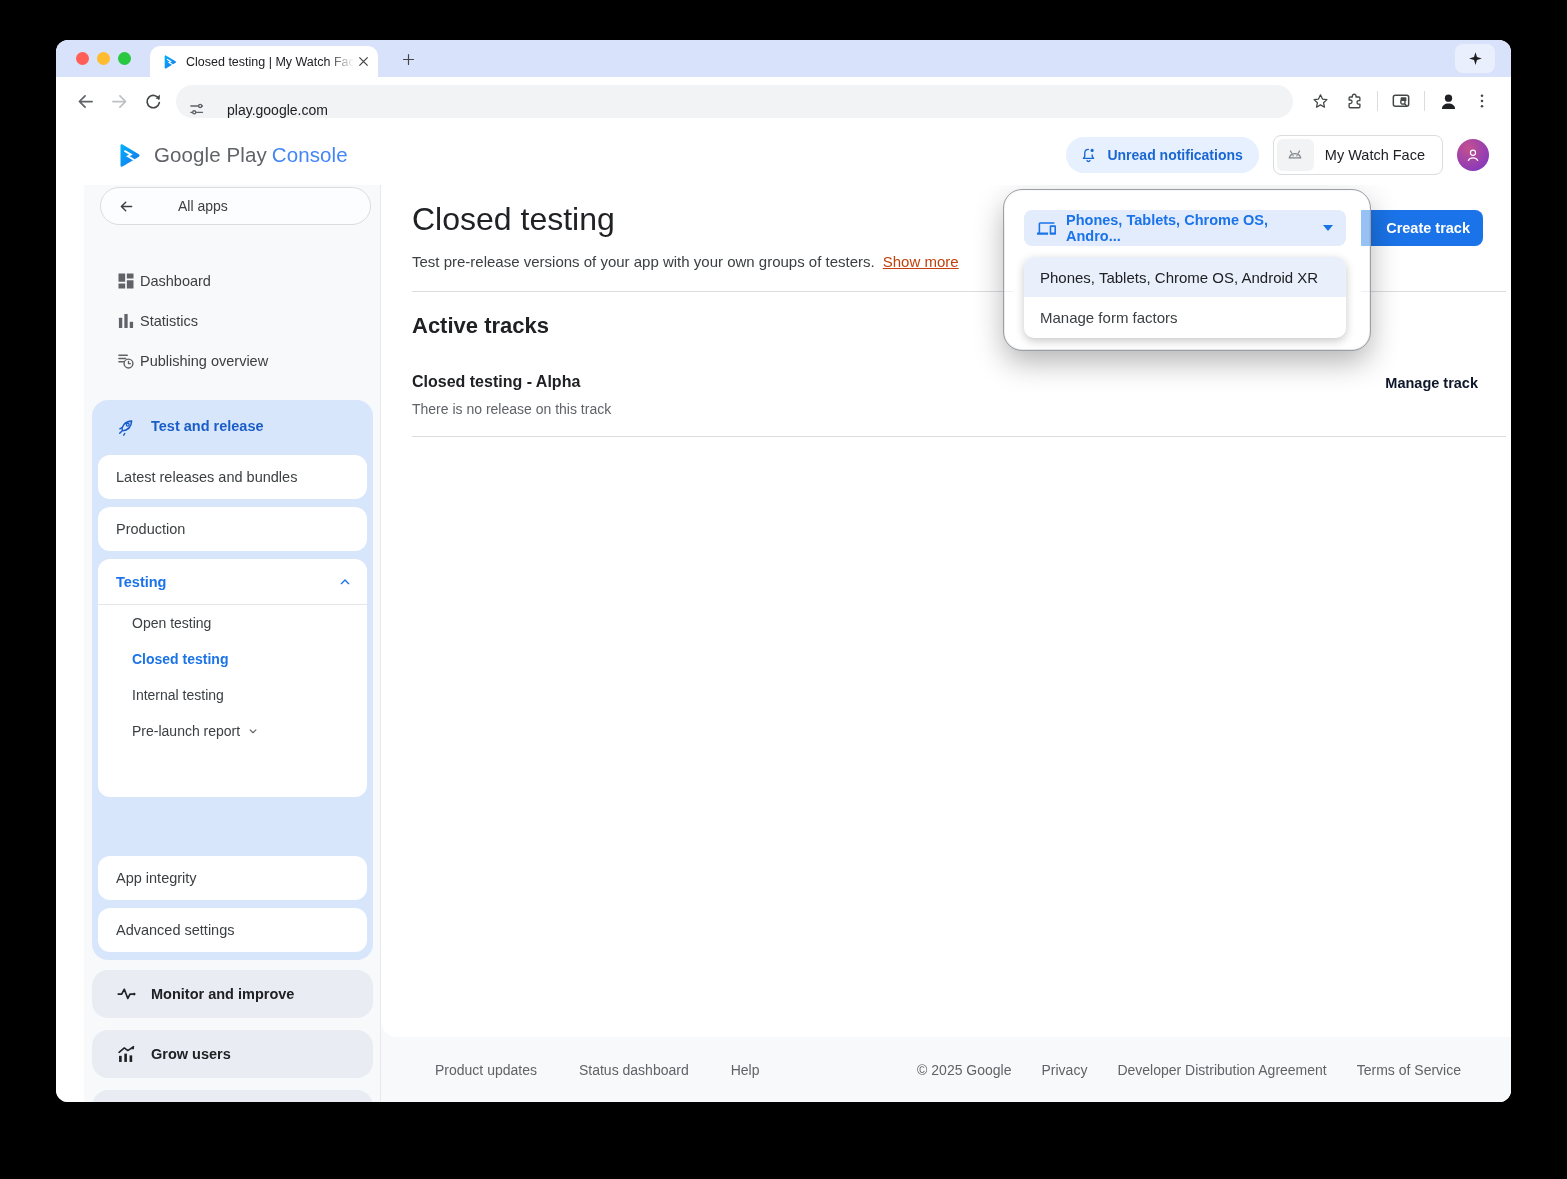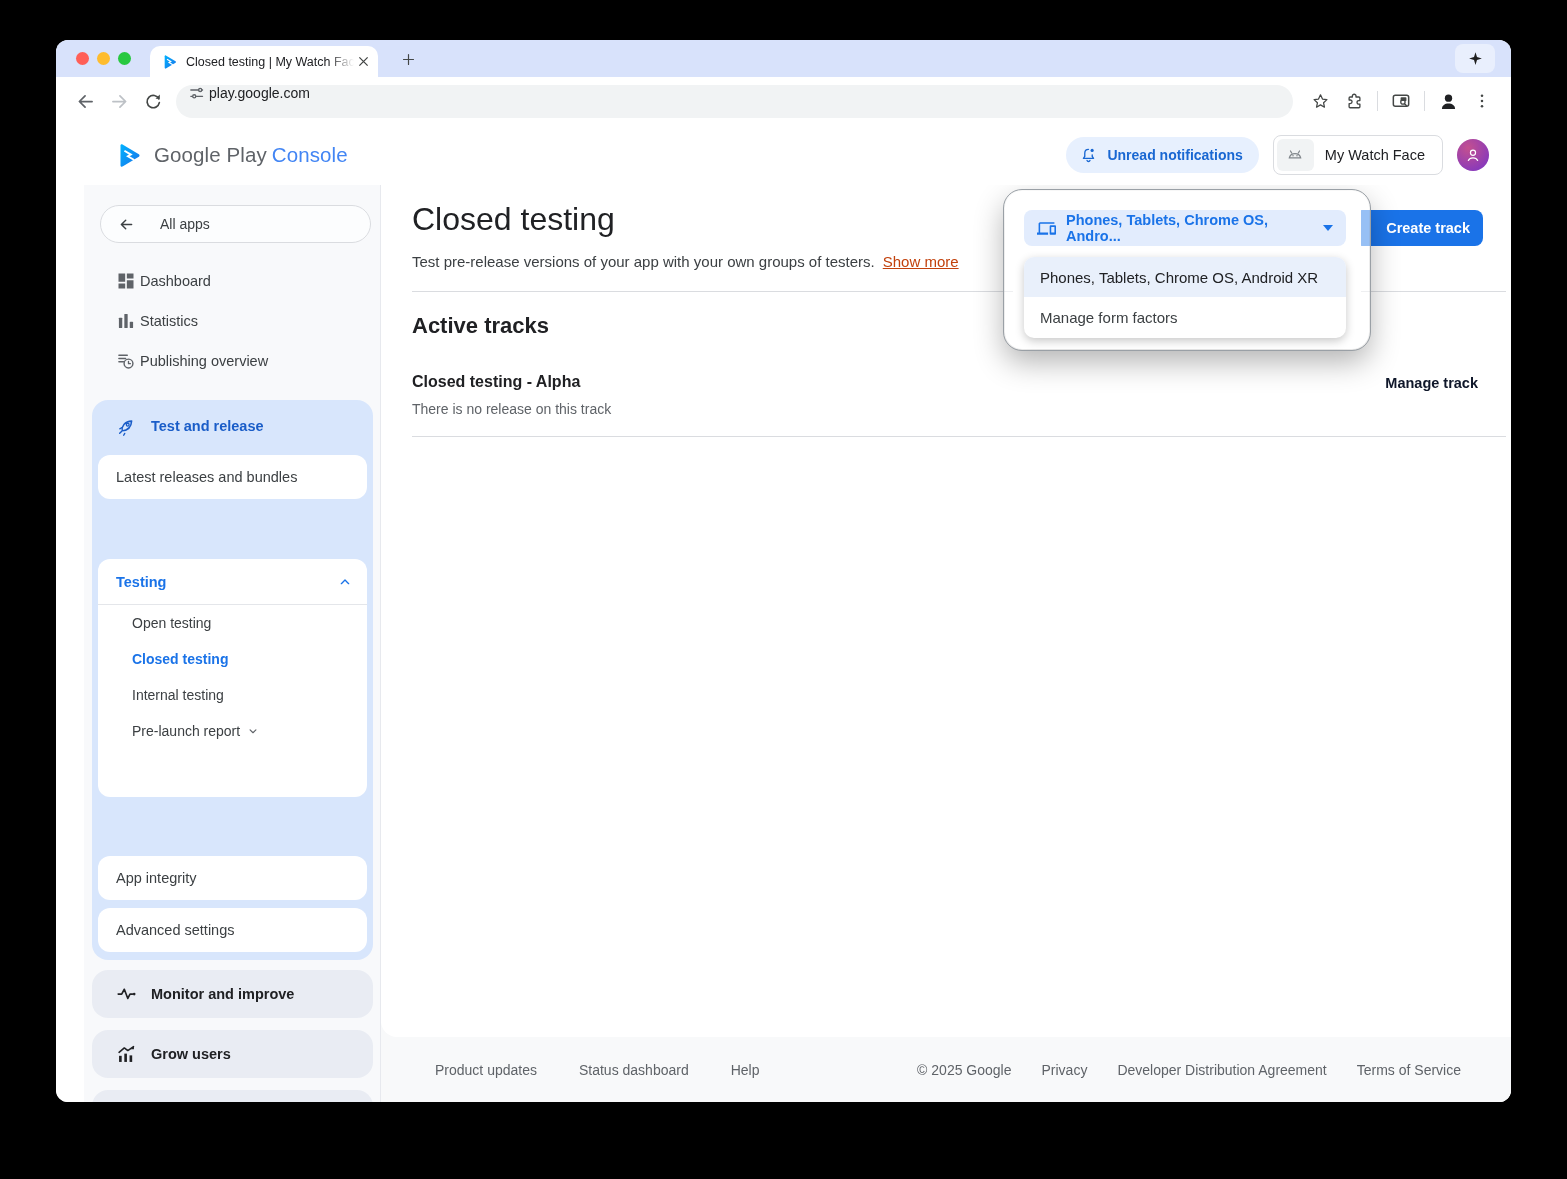--- a/index.html
+++ b/index.html
@@ -15,40 +15,40 @@
   .tab { position:absolute; left:94px; top:6px; width:228px; height:31px; background:#fff; border-radius:10px 10px 0 0; display:flex; align-items:center; padding:0 6px 0 12px; }
   .tab-title { font-size:12.5px; color:#202124; white-space:nowrap; overflow:hidden; flex:1; margin-left:8px; position:relative; }
   .tab-title::after { content:""; position:absolute; right:0; top:0; bottom:0; width:26px; background:linear-gradient(90deg, rgba(255,255,255,0), #fff); }
   .tab-close { width:18px; height:18px; display:flex; align-items:center; justify-content:center; flex-shrink:0; }
   .newtab { position:absolute; left:338px; top:5px; width:28px; height:28px; display:flex; align-items:center; justify-content:center; border-radius:50%; }
   .sparkle { position:absolute; right:16px; top:4px; width:40px; height:29px; background:#e9effd; border-radius:8px; display:flex; align-items:center; justify-content:center; }
 
   
   .toolbar { height:48px; background:#fff; display:flex; align-items:center; padding:0 12px; }
   .tbtn { width:34px; height:34px; display:flex; align-items:center; justify-content:center; flex-shrink:0; }
-  .urlbar { flex:1; height:33px; background:#f1f3f4; border-radius:17px; display:flex; align-items:flex-start; padding:0 8px 0 12px; margin:0 10px 0 6px; gap:4px; min-width:0; }
+  .urlbar { flex:1; height:33px; background:#f1f3f4; border-radius:17px; display:flex; align-items:flex-end; padding:0 8px 0 12px; margin:0 10px 0 6px; gap:22px; min-width:0; }
   .url-text { font-size:14px; color:#202124; }
   .sep { width:1px; height:20px; background:#dadce0; margin:0 6px; flex-shrink:0; }
 
   
   .page { height:977px; display:flex; flex-direction:column; background:#fff;padding-left:28px; }
   .page-header { height:60px; display:flex; align-items:center; padding:0 22px 0 32px; background:#fff; flex-shrink:0; }
   .brand { font-size:20.5px; color:#5f6368; margin-left:11px; letter-spacing:.1px; }
   .brand-suffix { color:#4285f4; margin-left:5px; }
   .hright { margin-left:auto; display:flex; align-items:center; gap:14px; }
   .chip { height:36px; border-radius:18px; background:#e7f0fe; color:#1967d2; font-size:14px; font-weight:bold; display:flex; align-items:center; padding:0 16px 0 13px; gap:9px; }
   .apppill { height:40px; border:1px solid #dadce0; border-radius:8px; background:#fff; display:flex; align-items:center; padding:3px; }
   .appicon { width:37px; height:32px; background:#f1f3f4; border-radius:6px; display:flex; align-items:center; justify-content:center; }
   .appname { font-size:14.5px; color:#202124; padding:0 14px 0 11px; }
   .avatar { width:32px; height:32px; border-radius:50%; background:radial-gradient(circle at 35% 28%, #c4508f, #8a3ab9 75%); display:flex; align-items:center; justify-content:center; }
 
   
   .page-body { flex:1; display:flex; min-height:0; }
   .sidebar { width:297px; background:#f8f9fb; border-right:1px solid #e7e9ee; position:relative; flex-shrink:0; overflow:hidden; }
-  .allapps { position:absolute; left:16px; top:20px; width:271px; height:38px; border:1px solid #dadce0; border-radius:20px; background:#fcfdfe; display:flex; align-items:center; padding:0 16px; gap:24px; font-size:14px; color:#3c4043; }
+  .allapps { position:absolute; left:16px; top:2px; width:271px; height:38px; border:1px solid #dadce0; border-radius:20px; background:#fcfdfe; display:flex; align-items:center; padding:0 16px; gap:42px; font-size:14px; color:#3c4043; }
   .navrow { position:absolute; left:8px; width:281px; height:40px; display:flex; align-items:center; padding-left:24px; gap:4px; font-size:14.5px; color:#3c4043; }
   .bluesec { position:absolute; left:8px; top:215px; width:281px; height:560px; background:#d8e6fc; border-radius:16px; }
   .bluehead { height:52px; display:flex; align-items:center; padding-left:24px; gap:14px; color:#1a5dc8; font-weight:bold; font-size:14.5px; }
   .scard { position:absolute; left:6px; width:269px; height:44px; background:#fff; border-radius:12px; display:flex; align-items:center; padding-left:18px; font-size:14.5px; color:#3c4043; }
   .testcard { position:absolute; left:6px; top:159px; width:269px; height:238px; background:#fff; border-radius:12px; }
   .testhead { height:45px; display:flex; align-items:center; padding:0 14px 0 18px; color:#1a73e8; font-weight:bold; font-size:14.5px; }
   .testhead .chev { margin-left:auto; }
   .tdivider { height:1px; background:#e4e6ea; }
   .subitem { height:36px; display:flex; align-items:center; padding-left:34px; font-size:14px; color:#3c4043; gap:6px; }
   .subitem.active { color:#1a73e8; font-weight:bold; }
@@ -265,20 +265,23 @@
               <path d="M7 17C6.4 11.2 10 6.1 17.9 5.6 17.4 13.5 12.3 16.6 7 17Z" stroke="#1a5dc8" stroke-width="1.7" stroke-linejoin="round"></path>
               <circle cx="13.4" cy="9.9" r="1.6" stroke="#1a5dc8" stroke-width="1.5"></circle>
               <path d="M6.8 13.4 4.3 14.6M10 19.9 8.8 22M4.2 19.8 6.3 17.7" stroke="#1a5dc8" stroke-width="1.6" stroke-linecap="round"></path>
             </svg>
             <span>Test and release</span>
           </div>
 
           <div class="scard" style="top:55px">
               <span>Latest releases and bundles</span>
             </div>
+          <div class="scard" style="top:107px">
+              <span>Production</span>
+            </div>
 
           <div class="testcard">
             <div class="testhead">
               <span>Testing</span>
               <span class="chev">
                 <svg width="16" height="16" viewBox="0 0 24 24" fill="none">
                     <path d="M6.5 14.5 12 9l5.5 5.5" stroke="#1a73e8" stroke-width="2" stroke-linecap="round" stroke-linejoin="round"></path>
                   </svg>
               </span>
             </div>

